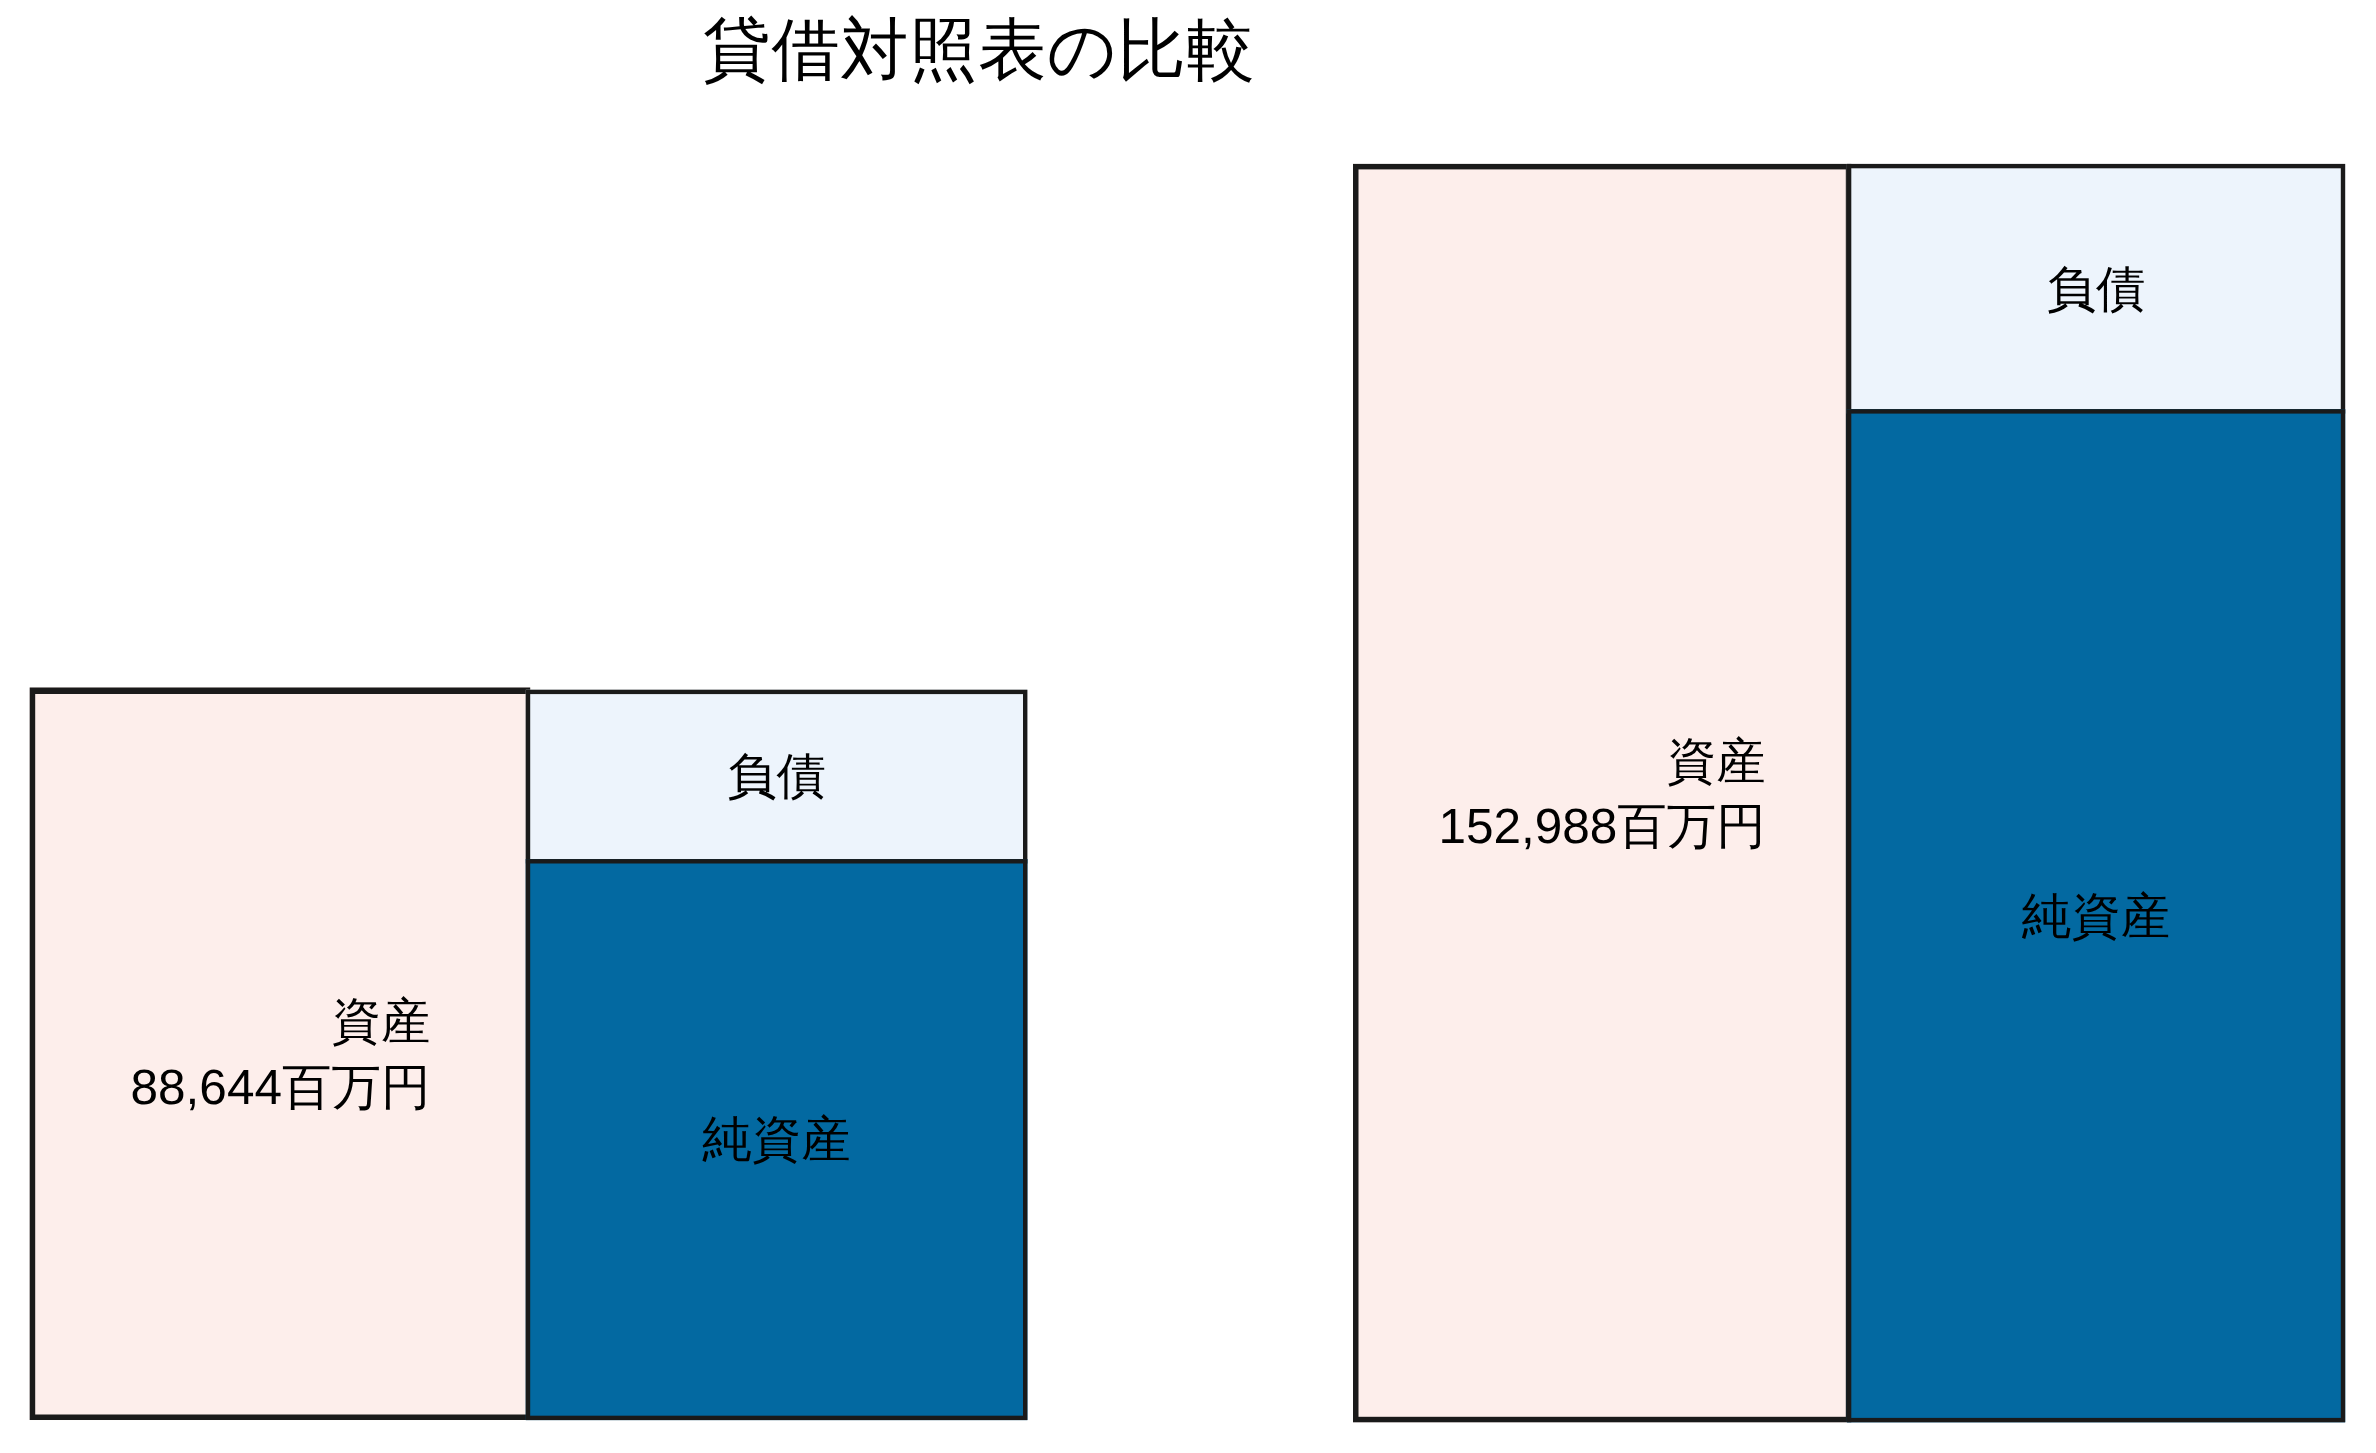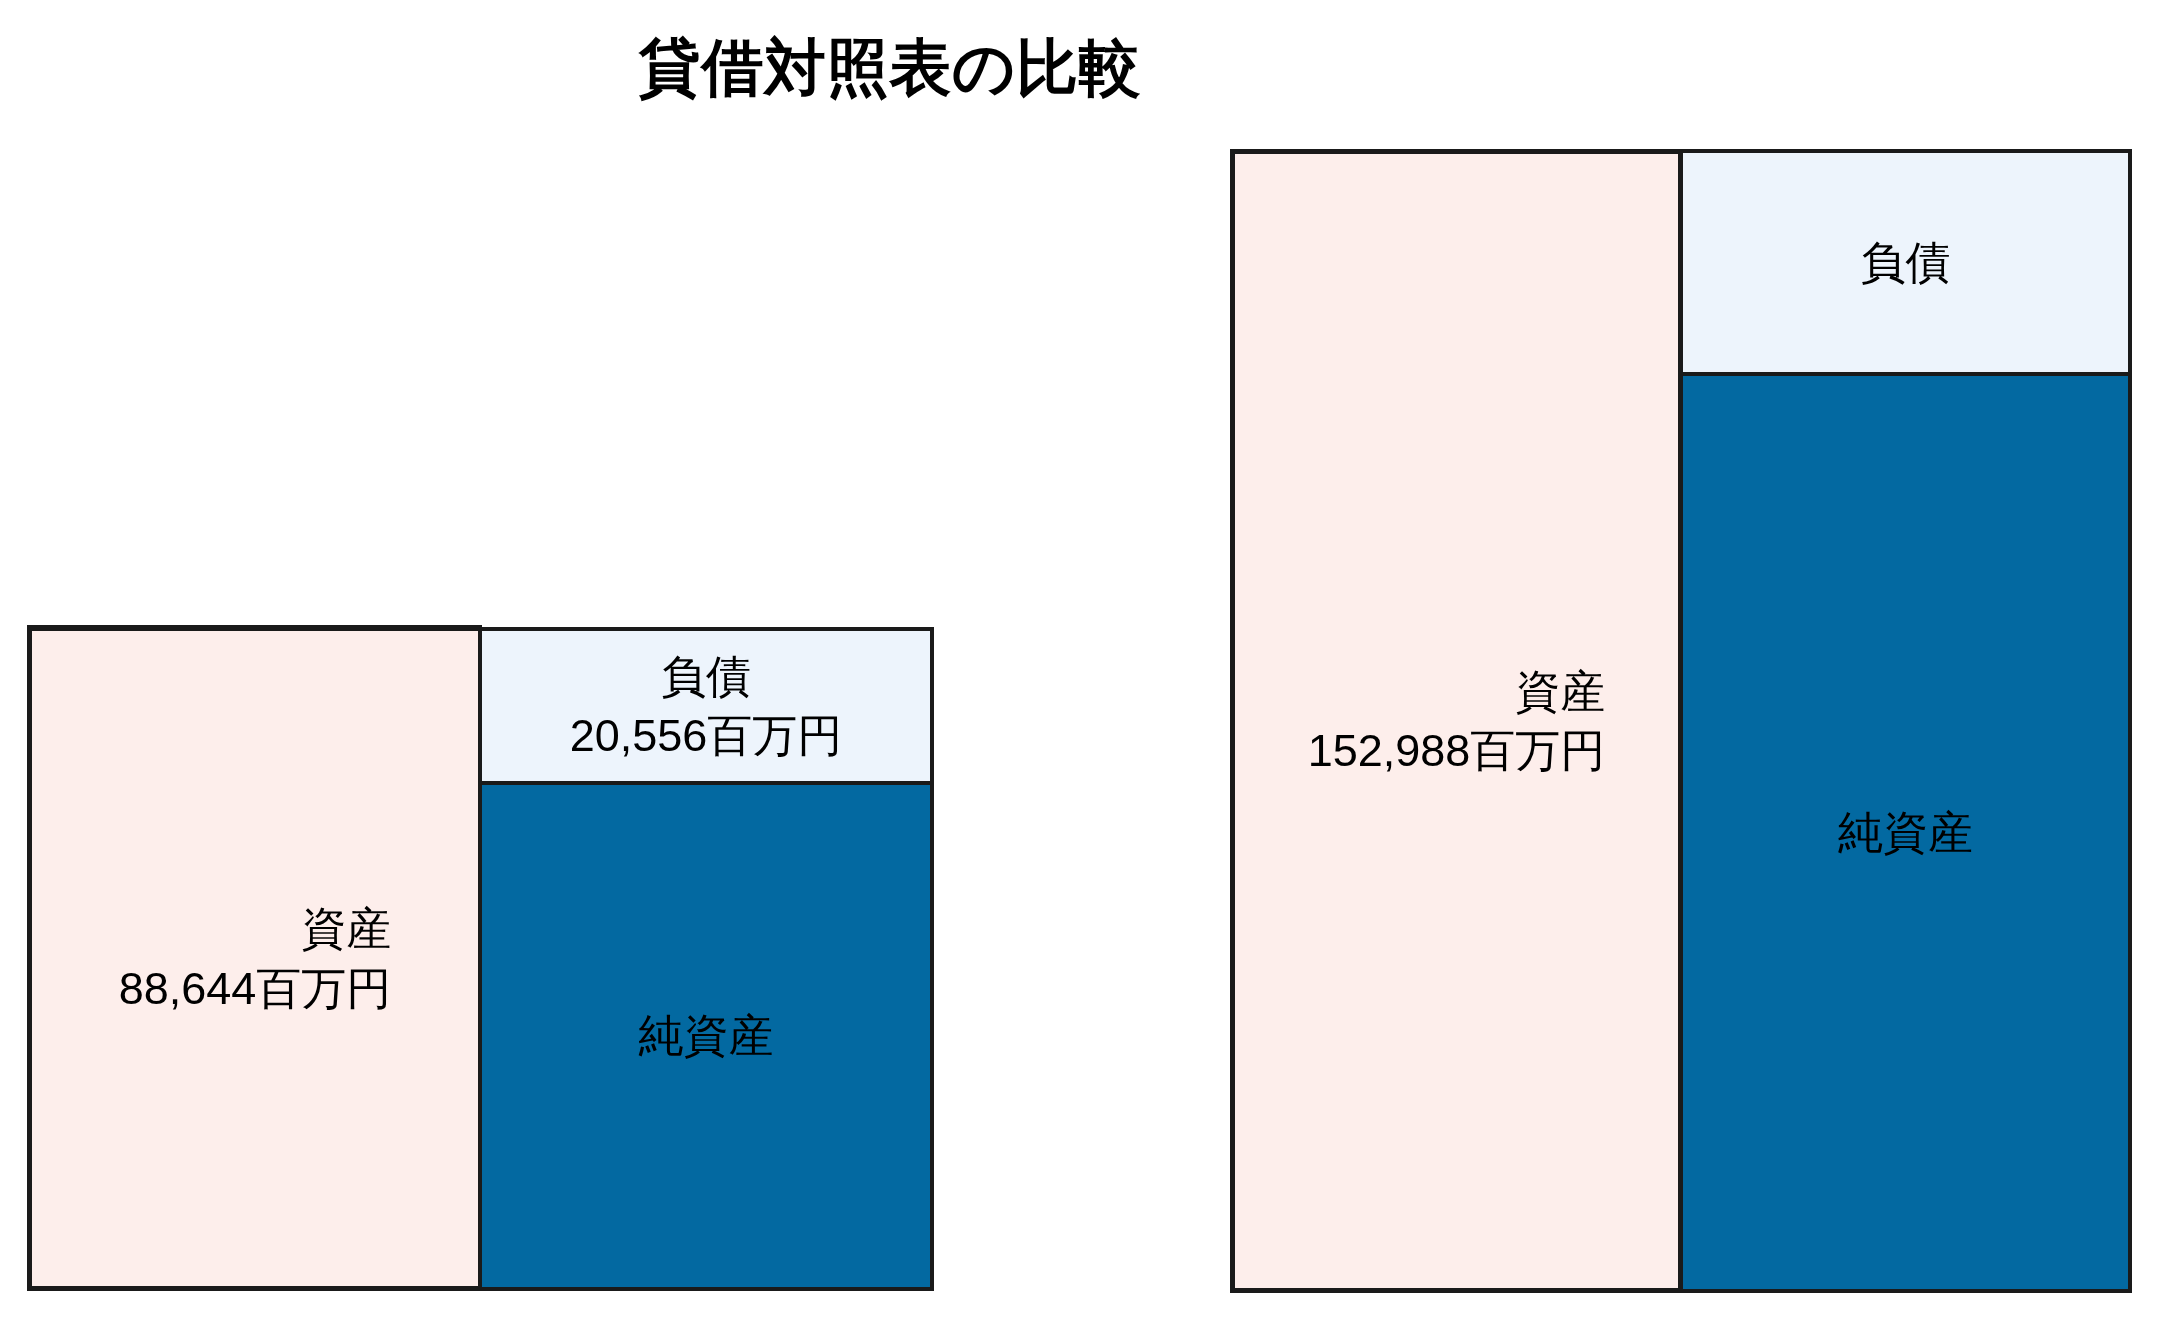--- a/index.html
+++ b/index.html
@@ -16,25 +16,25 @@
     width: 2160px;
     height: 1321px;
     background: #ffffff;
     overflow: hidden;
   }
 
   
   #chart-title {
     position: absolute;
     left: 0;
-    top: 34px;
+    top: 12px;
     width: 1780px;
     text-align: center;
     font-size: 62px;
-    font-weight: 700;
+    font-weight: 400;
     letter-spacing: 0.01em;
     line-height: 1.1;
     white-space: nowrap;
   }
 
   
   .bs-block {
     position: absolute;
     box-sizing: border-box;
     border: 3px solid #1a1a1a;
@@ -103,21 +103,20 @@
   <div id="left-asset" class="bs-block asset">
     <div class="blk-text">
       <span class="blk-name">資産</span>
       <span class="blk-value">88,644百万円</span>
     </div>
   </div>
 
   <div id="left-liability" class="bs-block liab">
     <div class="blk-text">
       <span class="blk-name">負債</span>
-      <span class="blk-value">20,556百万円</span>
     </div>
   </div>
 
   <div id="left-equity" class="bs-block equity">
     <div class="blk-text">
       <span class="blk-name">純資産</span>
     </div>
   </div>
 
   <div id="right-asset" class="bs-block asset">

